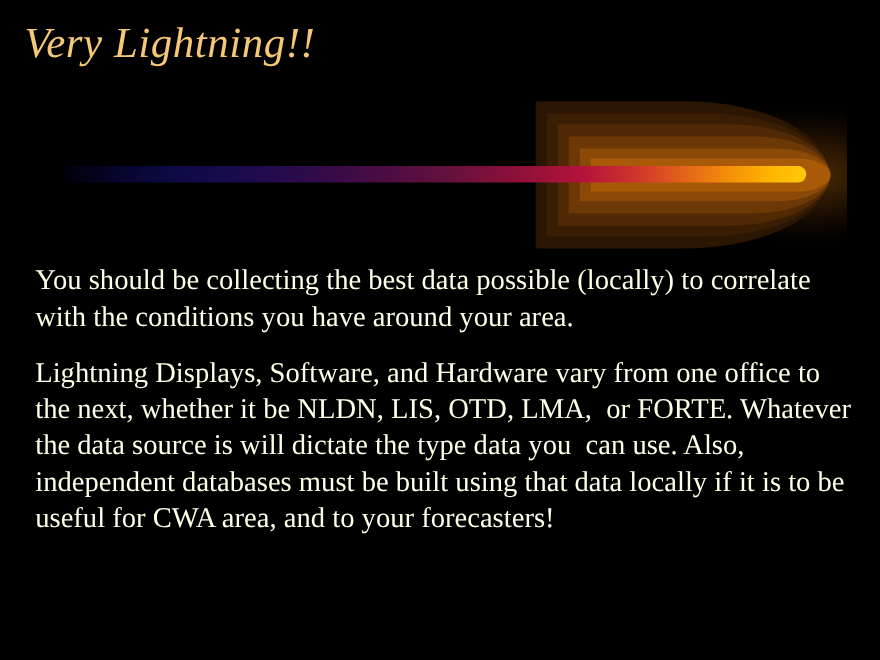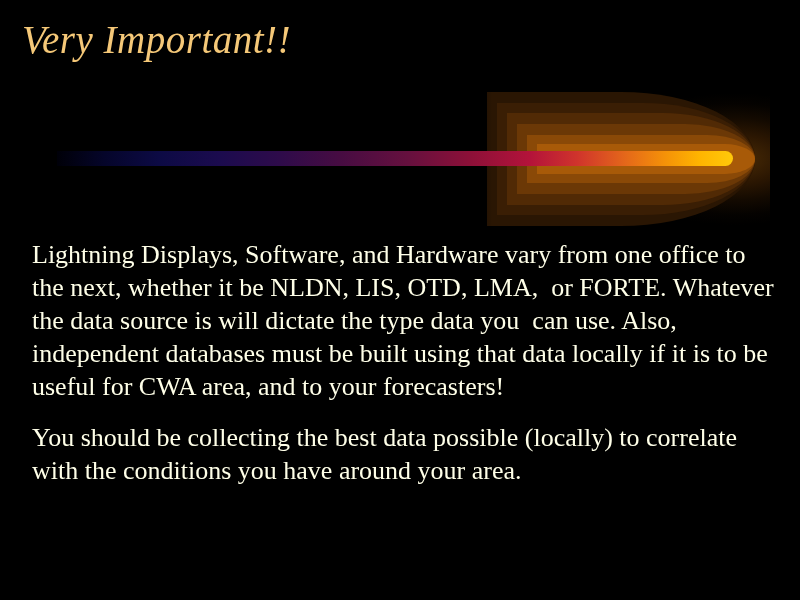--- a/index.html
+++ b/index.html
@@ -142,32 +142,32 @@
   }
   .body-para + .body-para {
     margin-top: 18px;
   }
 </style>
 </head>
 <body>
 
 <div id="slide">
 
-  <div id="slide-title">Very Important!!</div>
+  <div id="slide-title">Very Lightning!!</div>
 
   <div id="divider">
     <div class="glow-feather"></div>
     <div class="glow-band glow-b1"></div>
     <div class="glow-band glow-b2"></div>
     <div class="glow-band glow-b3"></div>
     <div class="glow-band glow-b4"></div>
     <div class="glow-band glow-b5"></div>
     <div class="glow-band glow-b6"></div>
     <div class="glow-mask-left"></div>
     <div id="comet-bar"></div>
   </div>
 
   <div id="body-block">
+    <p class="body-para">You should be collecting the best data possible (locally) to correlate with the conditions you have around your area.</p>
     <p class="body-para">Lightning Displays, Software, and Hardware vary from one office to the next, whether it be NLDN, LIS, OTD, LMA,  or FORTE. Whatever the data source is will dictate the type data you  can use. Also, independent databases must be built using that data locally if it is to be useful for CWA area, and to your forecasters!</p>
-    <p class="body-para">You should be collecting the best data possible (locally) to correlate with the conditions you have around your area.</p>
   </div>
 
 </div>
 
 </body></html>

